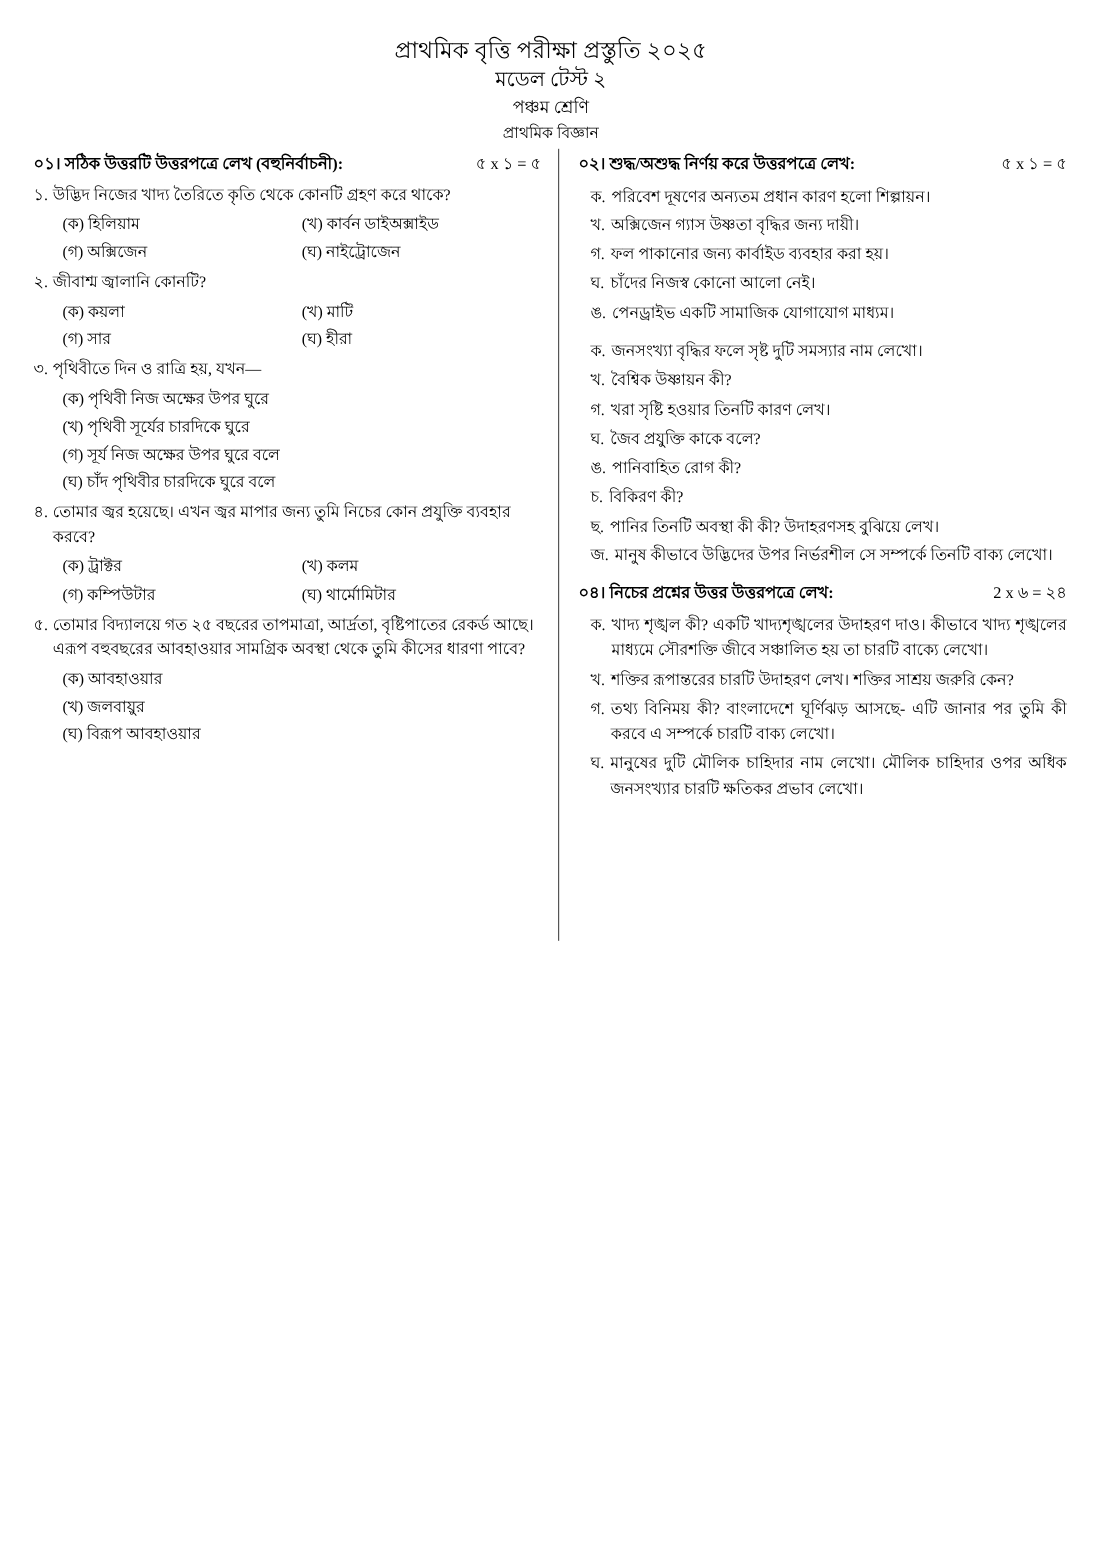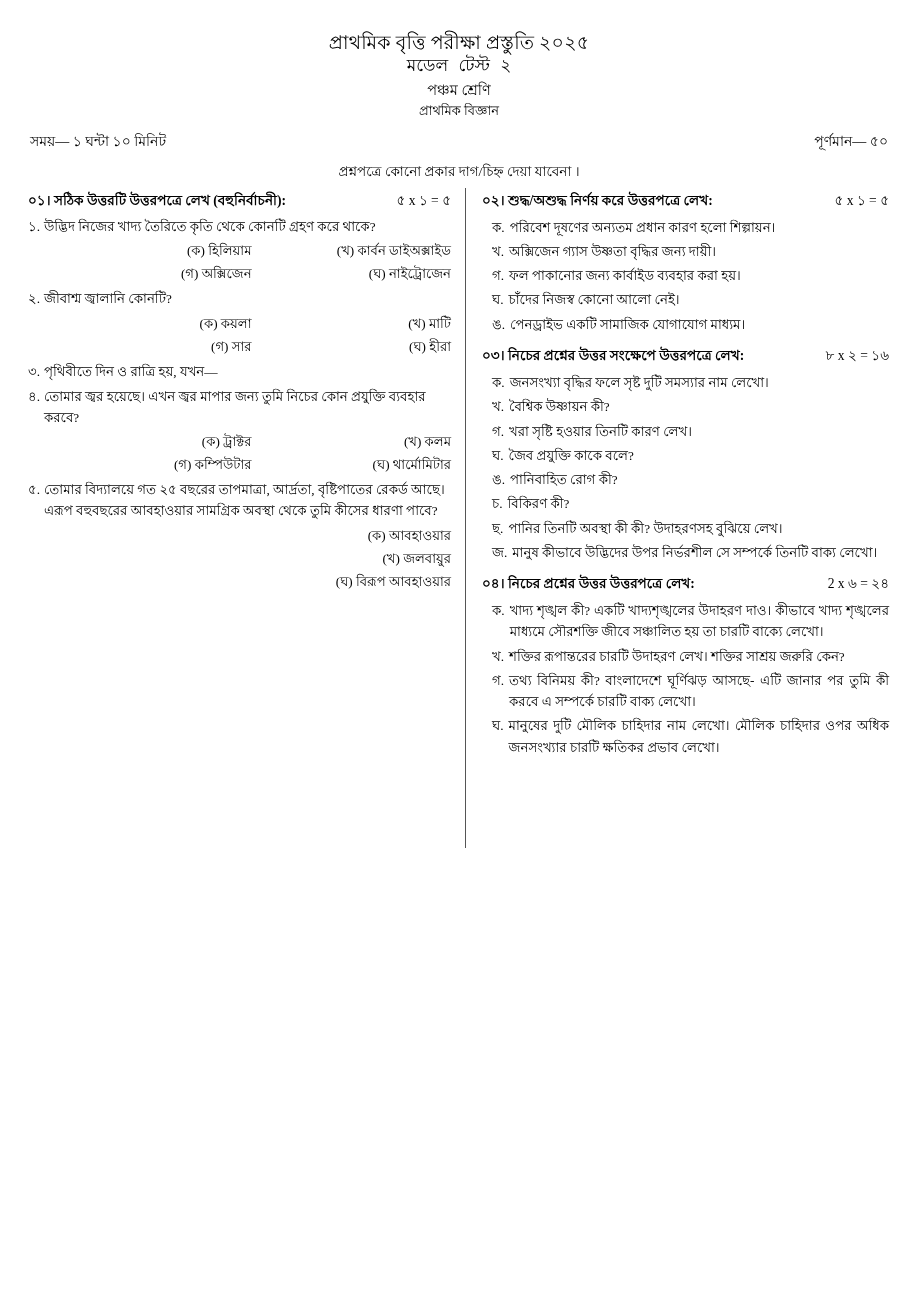--- a/index.html
+++ b/index.html
@@ -25,21 +25,20 @@
   .header {
     text-align: center;
     line-height: 1.35;
   }
   .title-main {
     font-size: 19px;
     letter-spacing: 0.2px;
   }
   .title-sub {
     font-size: 17px;
-    font-family: Liberation Mono, monospace;
   }
   .title-class {
     font-size: 14.5px;
     margin-top: 2px;
   }
   .title-subject {
     font-size: 13px;
     margin-top: 2px;
   }
   .meta-row {
@@ -99,21 +98,20 @@
   .item .num {
     flex: 0 0 auto;
     padding-right: 4px;
   }
   .item .txt {
     flex: 1 1 auto;
   }
   .options {
     margin-top: 2px;
     margin-left: 24px;
-    text-align: right;
   }
   .opt-row {
     display: flex;
     font-size: 13.2px;
     line-height: 1.75;
   }
   .opt {
     flex: 0 0 50%;
   }
   .opt-stack .opt {
@@ -141,26 +139,21 @@
 
 <div class="page">
 
   <div class="header">
     <div class="title-main">প্রাথমিক বৃত্তি পরীক্ষা প্রস্তুতি ২০২৫</div>
     <div class="title-sub">মডেল টেস্ট ২</div>
     <div class="title-class">পঞ্চম শ্রেণি</div>
     <div class="title-subject">প্রাথমিক বিজ্ঞান</div>
   </div>
 
-  <div class="meta-row">
-    <div>সময়— ১ ঘন্টা ১০ মিনিট</div>
-    <div>পূর্ণমান— ৫০</div>
-  </div>
-
-  <div class="notice">প্রশ্নপত্রে কোনো প্রকার দাগ/চিহ্ন দেয়া যাবেনা ।</div>
+
 
   <div class="columns">
 
     <div class="col col-left">
 
       <div class="q-head">
         <span class="q-head-text">০১। সঠিক উত্তরটি উত্তরপত্রে লেখ (বহুনির্বাচনী):</span>
         <span class="q-marks">৫ x ১ = ৫</span>
       </div>
 
@@ -191,20 +184,34 @@
         <div class="opt-row">
           <span class="opt">(গ) সার</span>
           <span class="opt">(ঘ) হীরা</span>
         </div>
       </div>
 
       <div class="item">
         <span class="num">৩.</span>
         <span class="txt">পৃথিবীতে দিন ও রাত্রি হয়, যখন—</span>
       </div>
+      <div class="options opt-stack">
+        <div class="opt-row">
+            <span class="opt">(ক) পৃথিবী নিজ অক্ষের উপর ঘুরে</span>
+          </div>
+        <div class="opt-row">
+            <span class="opt">(খ) পৃথিবী সূর্যের চারদিকে ঘুরে</span>
+          </div>
+        <div class="opt-row">
+            <span class="opt">(গ) সূর্য নিজ অক্ষের উপর ঘুরে বলে</span>
+          </div>
+        <div class="opt-row">
+            <span class="opt">(ঘ) চাঁদ পৃথিবীর চারদিকে ঘুরে বলে</span>
+          </div>
+      </div>
 
       <div class="item">
         <span class="num">৪.</span>
         <span class="txt">তোমার জ্বর হয়েছে। এখন জ্বর মাপার জন্য তুমি নিচের কোন প্রযুক্তি ব্যবহার করবে?</span>
       </div>
       <div class="options">
         <div class="opt-row">
           <span class="opt">(ক) ট্রাক্টর</span>
           <span class="opt">(খ) কলম</span>
         </div>
@@ -256,24 +263,20 @@
         <span class="lbl">ঘ.</span>
         <span class="body">চাঁদের নিজস্ব কোনো আলো নেই।</span>
       </div>
       <div class="sub-item">
         <span class="lbl">ঙ.</span>
         <span class="body">পেনড্রাইভ একটি সামাজিক যোগাযোগ মাধ্যম।</span>
       </div>
 
       <div class="sec-spacer"></div>
 
-      <div class="q-head">
-        <span class="q-head-text">০৩। নিচের প্রশ্নের উত্তর সংক্ষেপে উত্তরপত্রে লেখ:</span>
-        <span class="q-marks">৮ x ২ = ১৬</span>
-      </div>
       <div class="sub-item">
         <span class="lbl">ক.</span>
         <span class="body">জনসংখ্যা বৃদ্ধির ফলে সৃষ্ট দুটি সমস্যার নাম লেখো।</span>
       </div>
       <div class="sub-item">
         <span class="lbl">খ.</span>
         <span class="body">বৈশ্বিক উষ্ণায়ন কী?</span>
       </div>
       <div class="sub-item">
         <span class="lbl">গ.</span>

